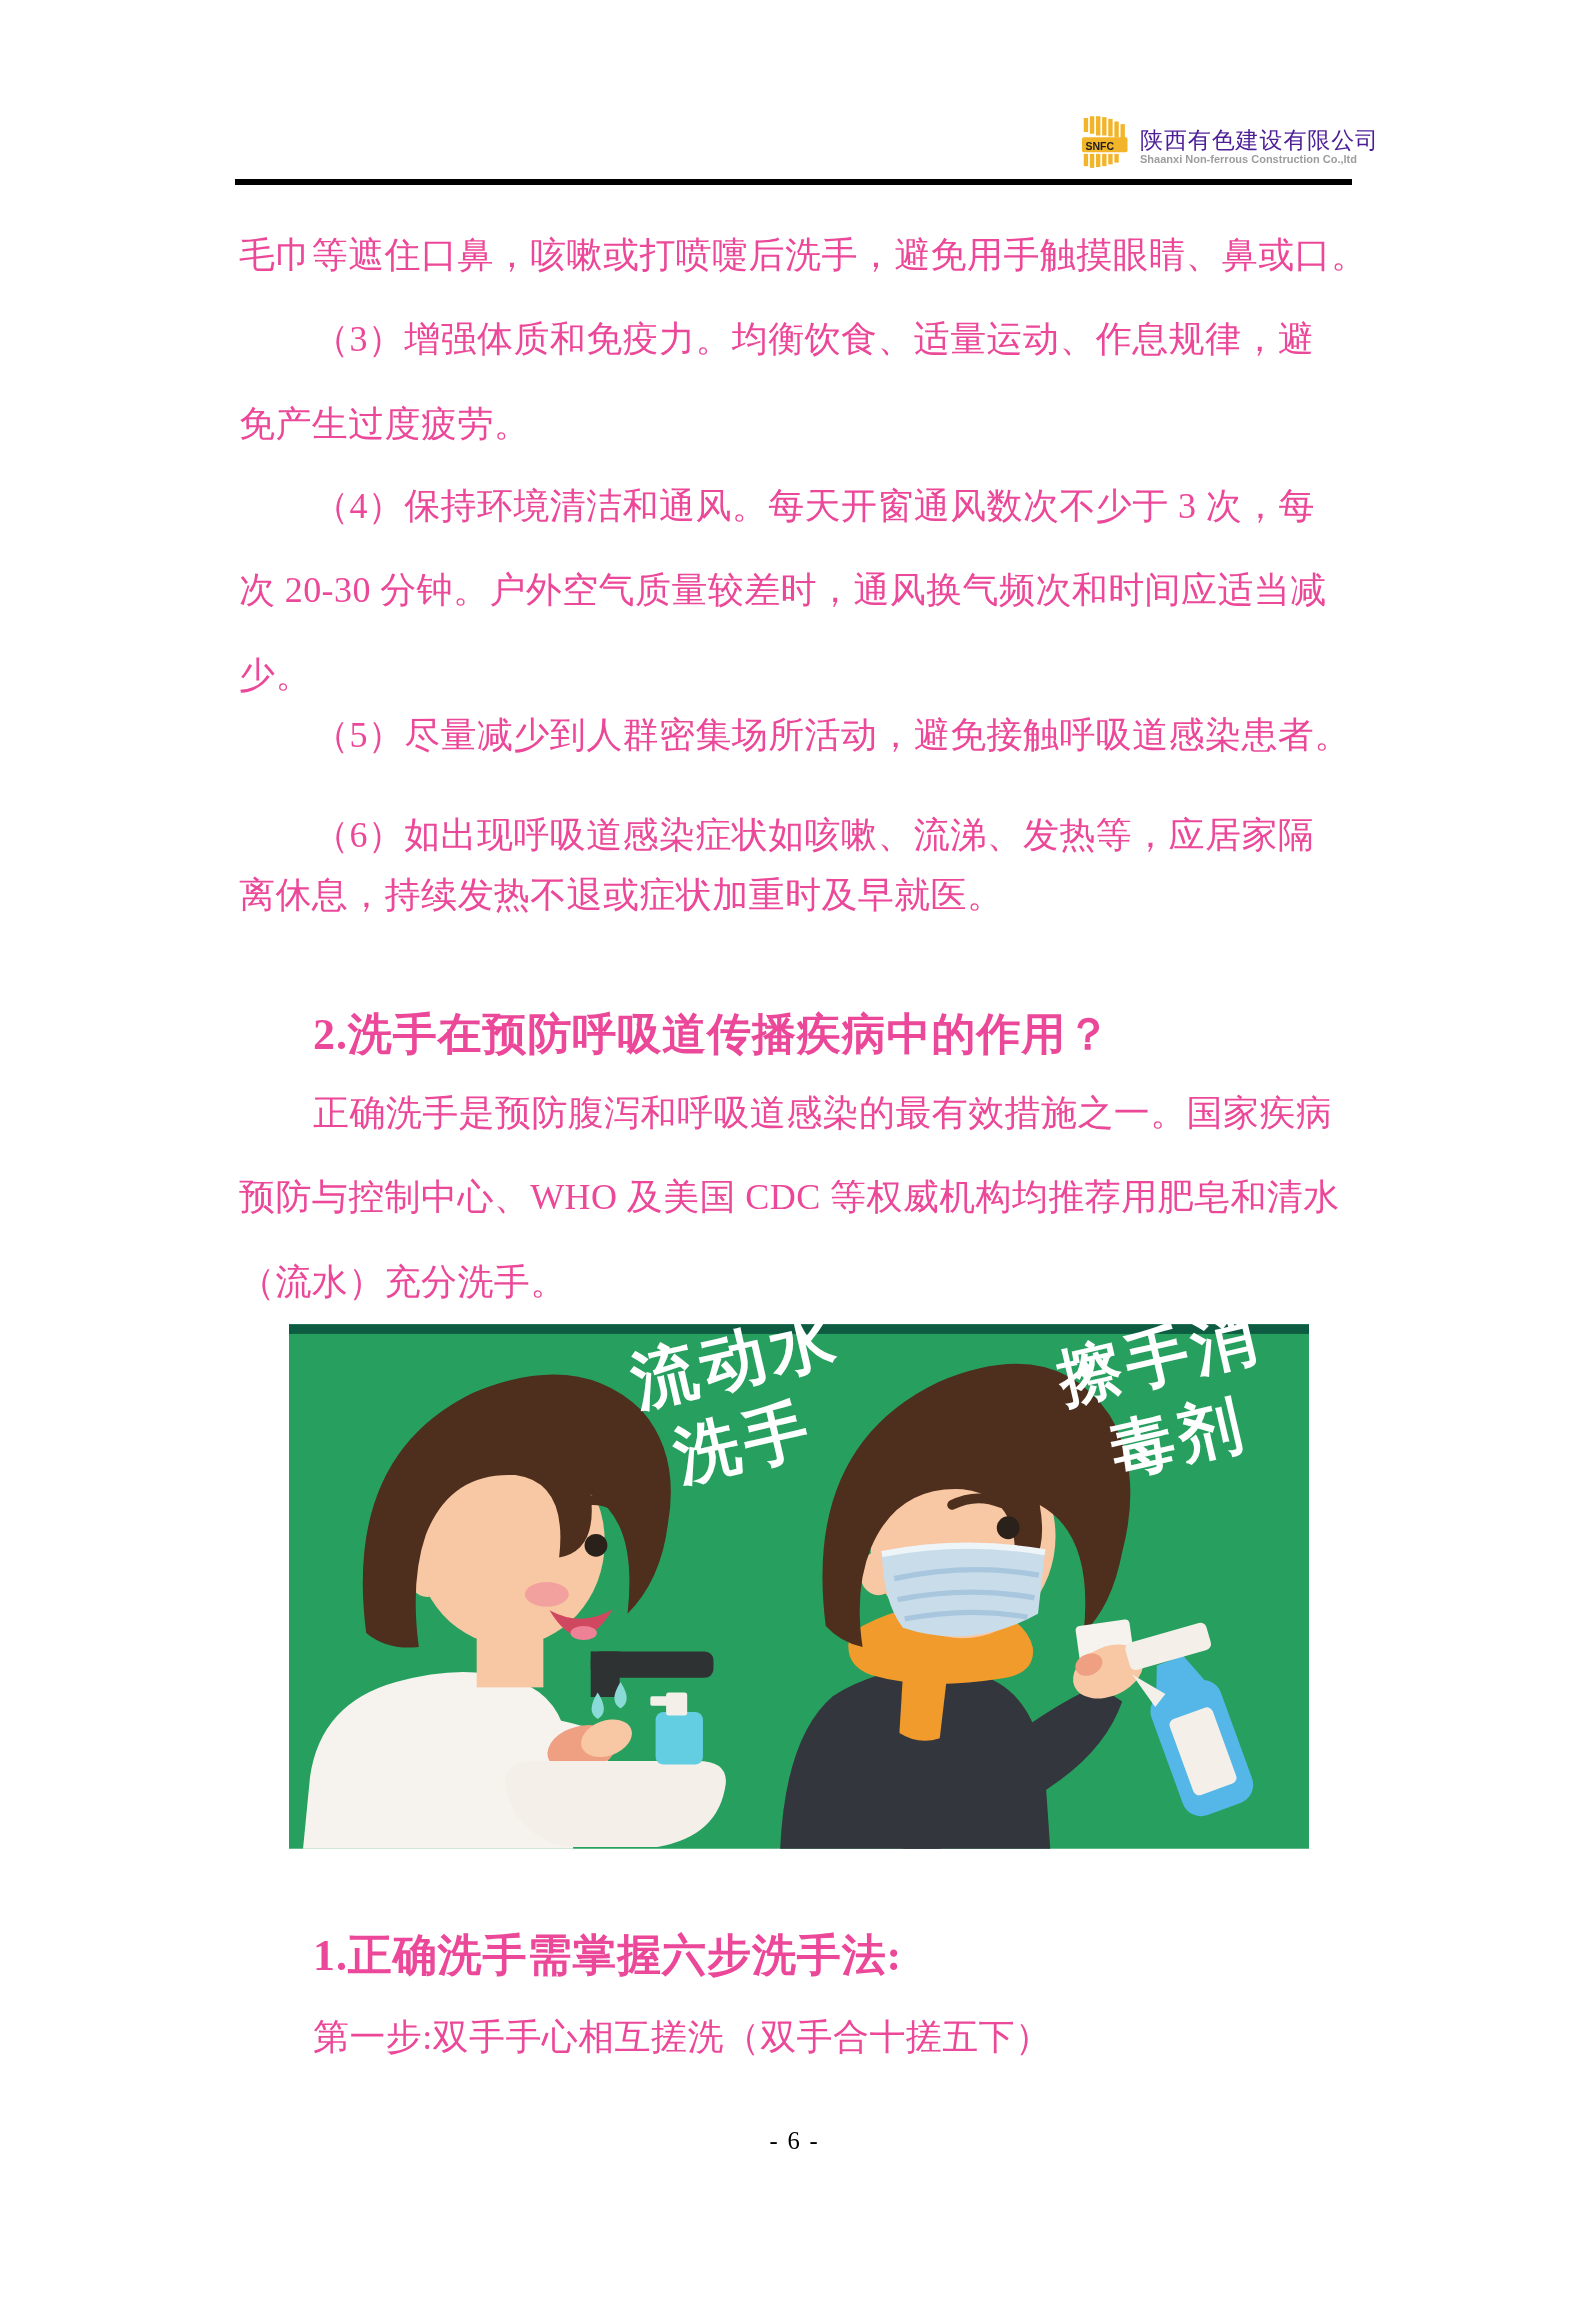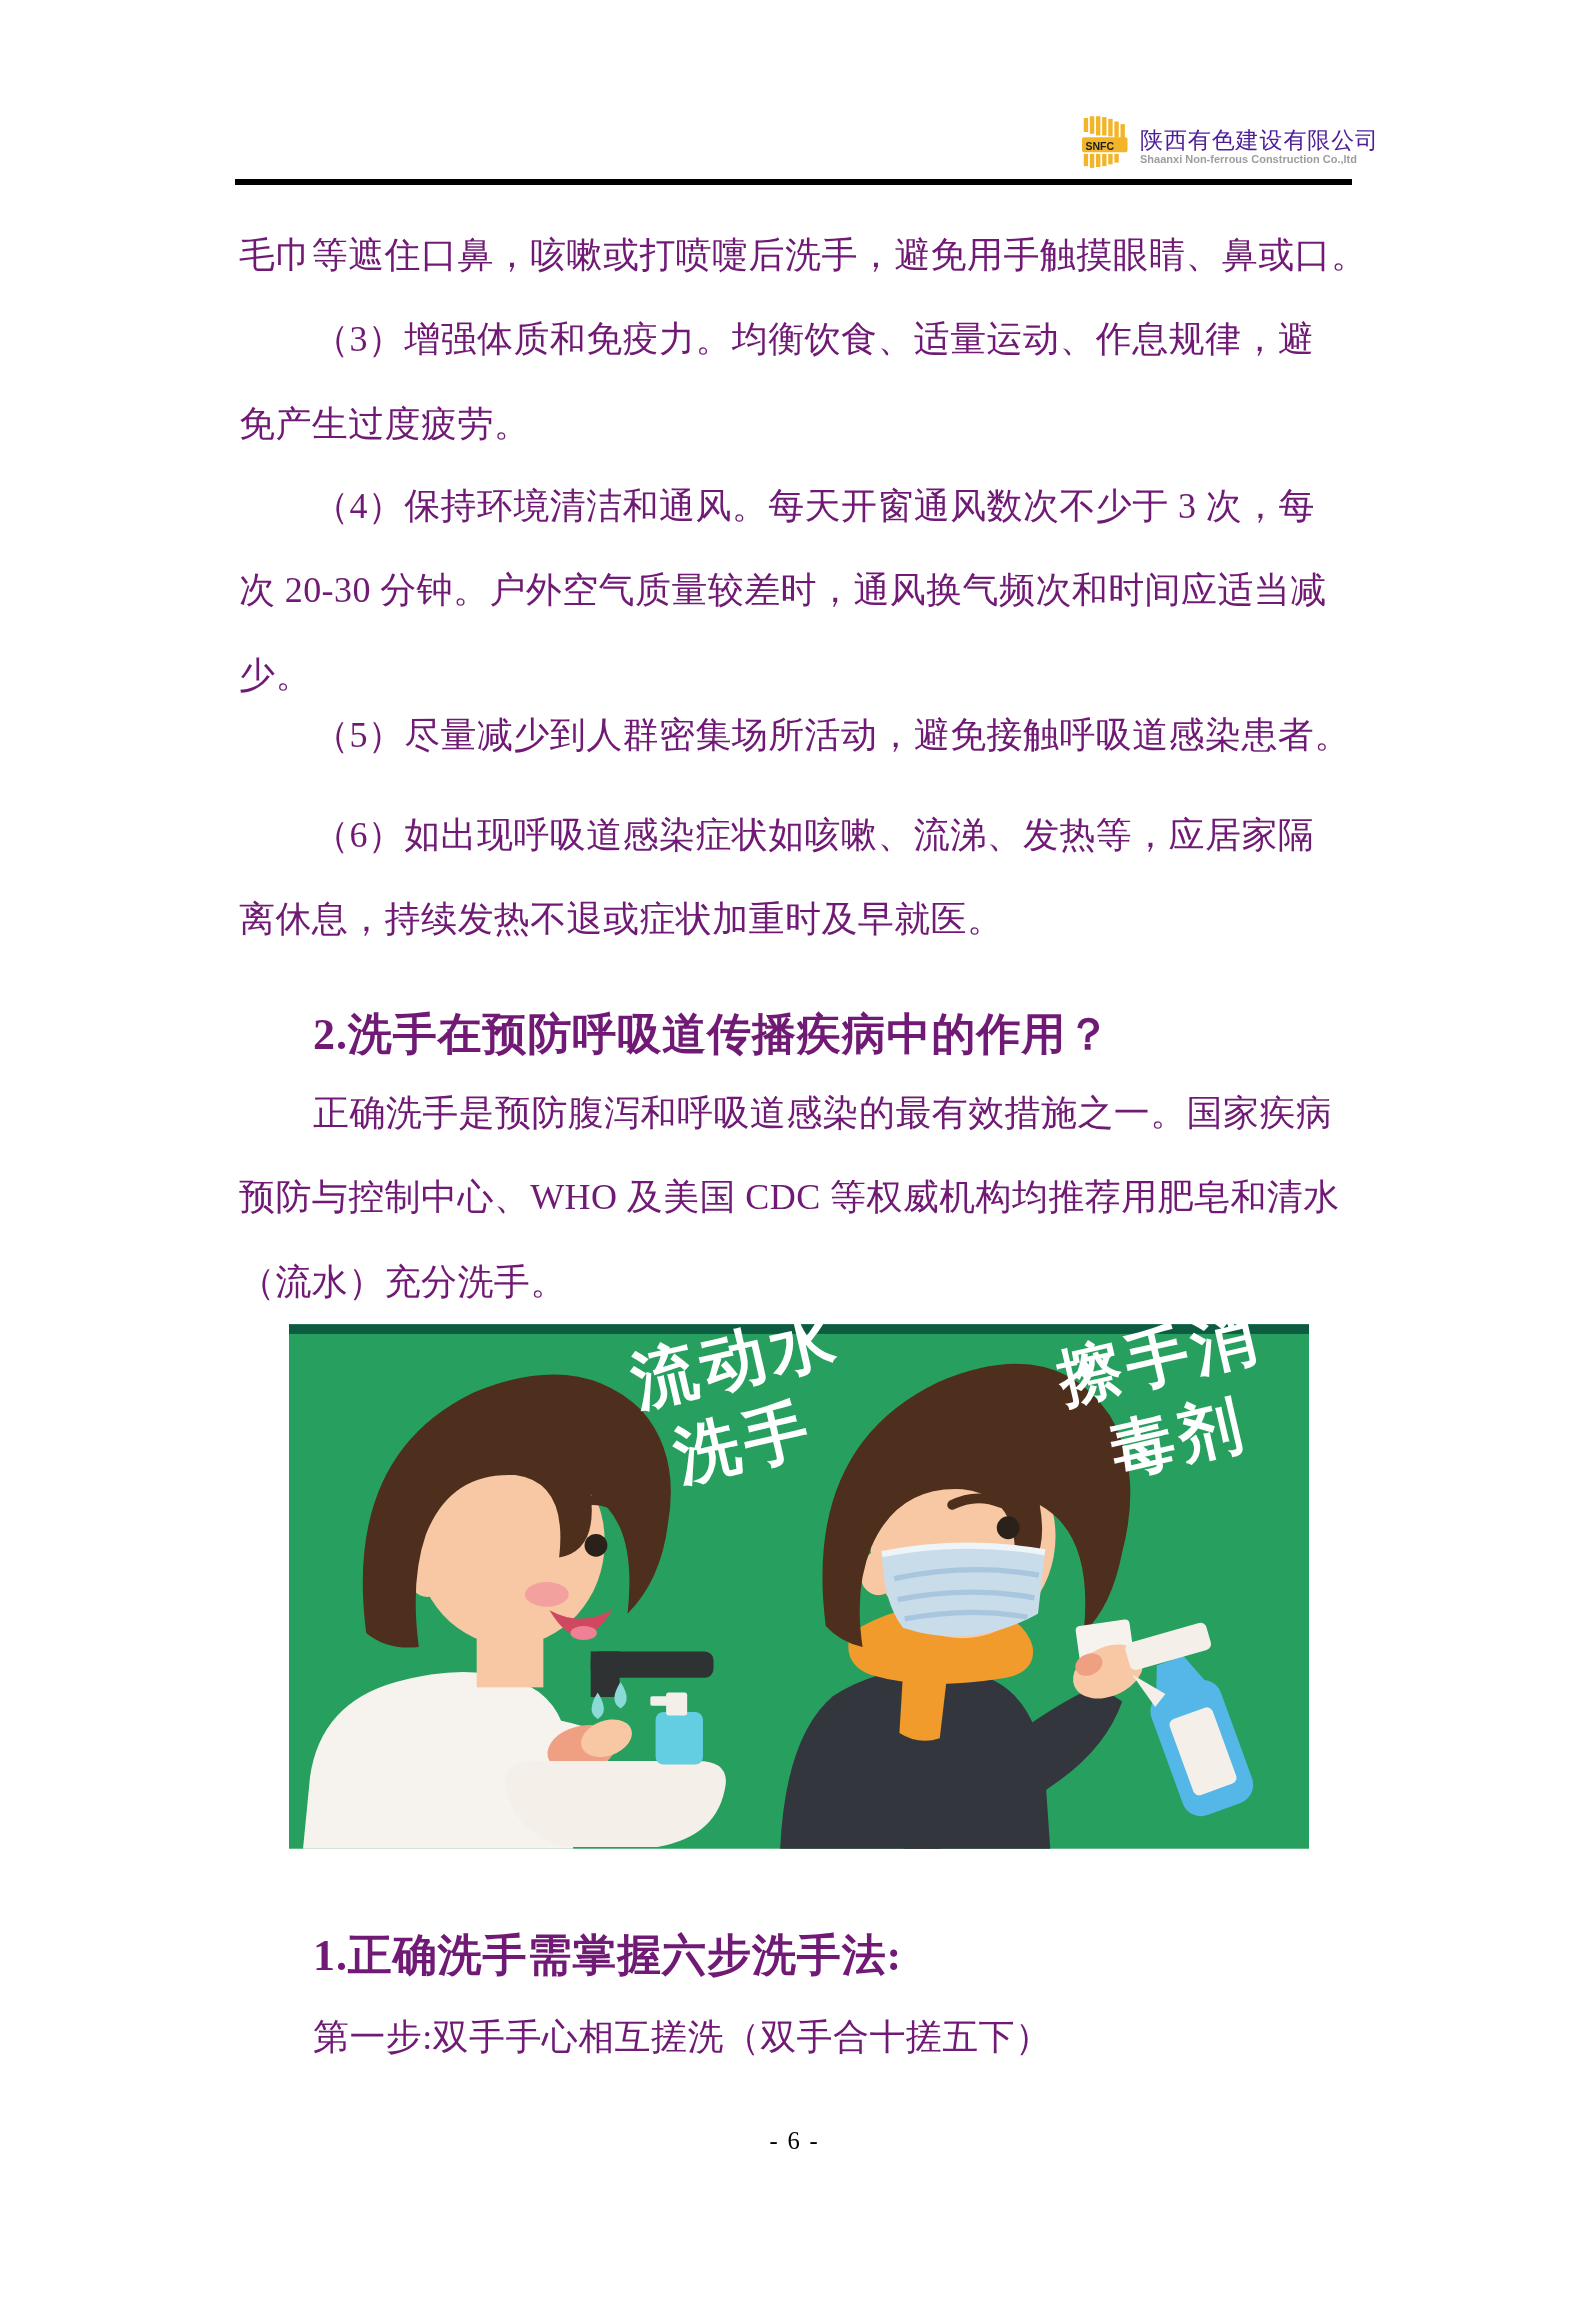--- a/index.html
+++ b/index.html
@@ -24,21 +24,21 @@
     position:absolute; left:58px; top:39px;
     font-size:11px; font-weight:bold; color:#9d9d9d;
     font-family:"Liberation Sans","DejaVu Sans",sans-serif;
     white-space:nowrap;
   }
   .header-rule { position:absolute; left:235px; top:179px; width:1117px; height:6.1px; background:#000; }
 
   
   .line {
     position:absolute;
-    font-size:36px; line-height:1.18; color:#701a75;
+    font-size:36px; line-height:1.18; color:#ec4899;
     white-space:pre; letter-spacing:0.4px;
   }
   .flush  { left:239px; }
   .indent { left:313px; }
   .heading { font-weight:bold; font-size:44px; letter-spacing:0.9px; }
 
   
   .illus { position:absolute; left:289px; top:1324px; width:1020px; height:525px; }
   .cap {
     font-family:"Liberation Sans","DejaVu Sans",sans-serif;
@@ -82,21 +82,21 @@
   <div class="header-rule"></div>
 
   <div class="line flush" style="top:234px">毛巾等遮住口鼻，咳嗽或打喷嚏后洗手，避免用手触摸眼睛、鼻或口。</div>
   <div class="line indent" style="top:318px">（3）增强体质和免疫力。均衡饮食、适量运动、作息规律，避</div>
   <div class="line flush" style="top:403px">免产生过度疲劳。</div>
   <div class="line indent" style="top:485px">（4）保持环境清洁和通风。每天开窗通风数次不少于 3 次，每</div>
   <div class="line flush" style="top:569px">次 20-30 分钟。户外空气质量较差时，通风换气频次和时间应适当减</div>
   <div class="line flush" style="top:654px">少。</div>
   <div class="line indent" style="top:714px">（5）尽量减少到人群密集场所活动，避免接触呼吸道感染患者。</div>
   <div class="line indent" style="top:814px">（6）如出现呼吸道感染症状如咳嗽、流涕、发热等，应居家隔</div>
-  <div class="line flush" style="top:898px">离休息，持续发热不退或症状加重时及早就医。</div>
+  <div class="line flush" style="top:874px">离休息，持续发热不退或症状加重时及早就医。</div>
 
   <div class="line indent heading" style="top:1009px">2.洗手在预防呼吸道传播疾病中的作用？</div>
   <div class="line indent" style="top:1092px">正确洗手是预防腹泻和呼吸道感染的最有效措施之一。国家疾病</div>
   <div class="line flush" style="top:1176px">预防与控制中心、WHO 及美国 CDC 等权威机构均推荐用肥皂和清水</div>
   <div class="line flush" style="top:1261px">（流水）充分洗手。</div>
 
   <svg class="illus" viewBox="0 0 1163 598" width="1020" height="525">
 
     <rect x="0" y="0" width="1163" height="598" fill="#27a05f"></rect>
     <rect x="0" y="0" width="1163" height="11" fill="#0d5b40"></rect>

